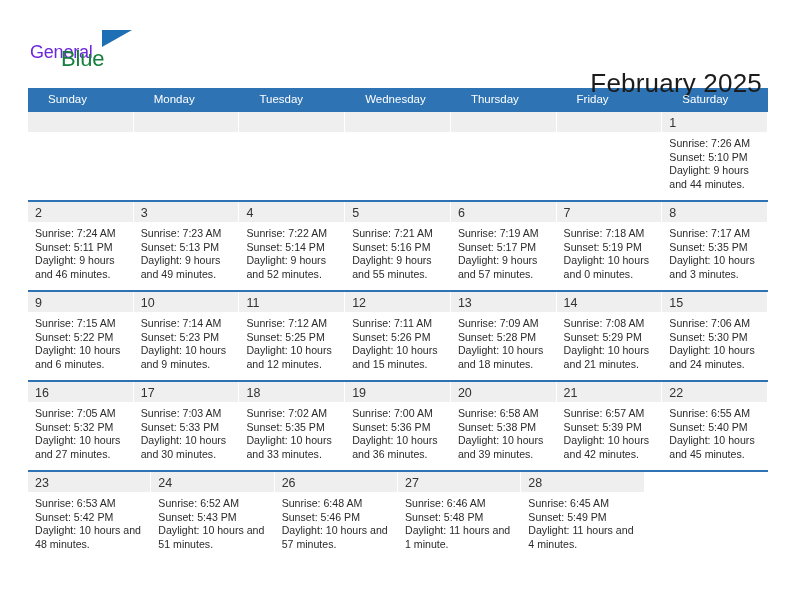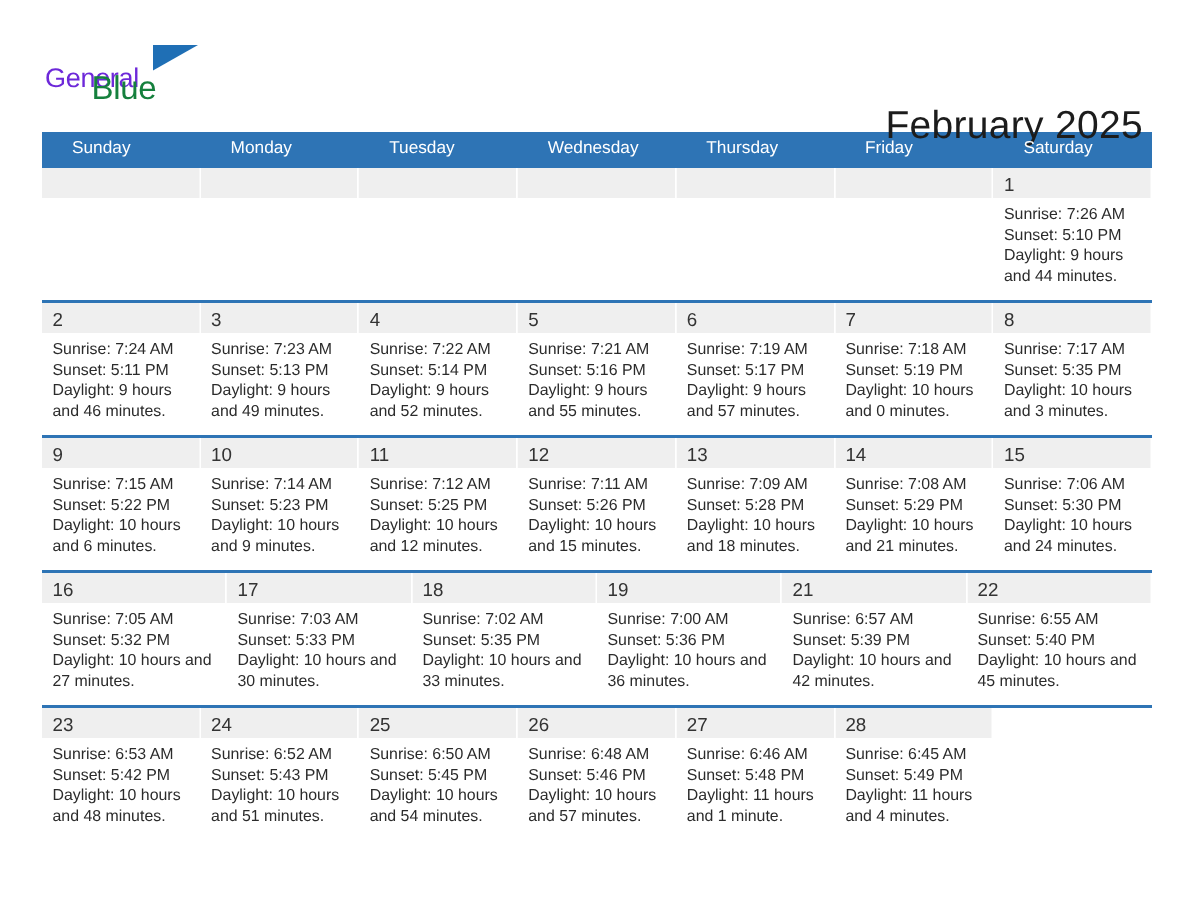--- a/index.html
+++ b/index.html
@@ -329,20 +329,26 @@
             <div class="day-info"><div>Sunrise: 7:02 AM</div><div>Sunset: 5:35 PM</div><div class="daylight">Daylight: 10 hours and 33 minutes.</div></div>
           </div>
           <div class="day-cell">
             <div class="day-num-band">
               <span class="day-num">19</span>
             </div>
             <div class="day-info"><div>Sunrise: 7:00 AM</div><div>Sunset: 5:36 PM</div><div class="daylight">Daylight: 10 hours and 36 minutes.</div></div>
           </div>
           <div class="day-cell">
             <div class="day-num-band">
+              <span class="day-num">20</span>
+            </div>
+            <div class="day-info"><div>Sunrise: 6:58 AM</div><div>Sunset: 5:38 PM</div><div class="daylight">Daylight: 10 hours and 39 minutes.</div></div>
+          </div>
+          <div class="day-cell">
+            <div class="day-num-band">
               <span class="day-num">21</span>
             </div>
             <div class="day-info"><div>Sunrise: 6:57 AM</div><div>Sunset: 5:39 PM</div><div class="daylight">Daylight: 10 hours and 42 minutes.</div></div>
           </div>
           <div class="day-cell">
             <div class="day-num-band">
               <span class="day-num">22</span>
             </div>
             <div class="day-info"><div>Sunrise: 6:55 AM</div><div>Sunset: 5:40 PM</div><div class="daylight">Daylight: 10 hours and 45 minutes.</div></div>
           </div>
@@ -355,26 +361,20 @@
             <div class="day-info"><div>Sunrise: 6:53 AM</div><div>Sunset: 5:42 PM</div><div class="daylight">Daylight: 10 hours and 48 minutes.</div></div>
           </div>
           <div class="day-cell">
             <div class="day-num-band">
               <span class="day-num">24</span>
             </div>
             <div class="day-info"><div>Sunrise: 6:52 AM</div><div>Sunset: 5:43 PM</div><div class="daylight">Daylight: 10 hours and 51 minutes.</div></div>
           </div>
           <div class="day-cell">
             <div class="day-num-band">
-              <span class="day-num">25</span>
-            </div>
-            <div class="day-info"><div>Sunrise: 6:50 AM</div><div>Sunset: 5:45 PM</div><div class="daylight">Daylight: 10 hours and 54 minutes.</div></div>
-          </div>
-          <div class="day-cell">
-            <div class="day-num-band">
               <span class="day-num">26</span>
             </div>
             <div class="day-info"><div>Sunrise: 6:48 AM</div><div>Sunset: 5:46 PM</div><div class="daylight">Daylight: 10 hours and 57 minutes.</div></div>
           </div>
           <div class="day-cell">
             <div class="day-num-band">
               <span class="day-num">27</span>
             </div>
             <div class="day-info"><div>Sunrise: 6:46 AM</div><div>Sunset: 5:48 PM</div><div class="daylight">Daylight: 11 hours and 1 minute.</div></div>
           </div>

